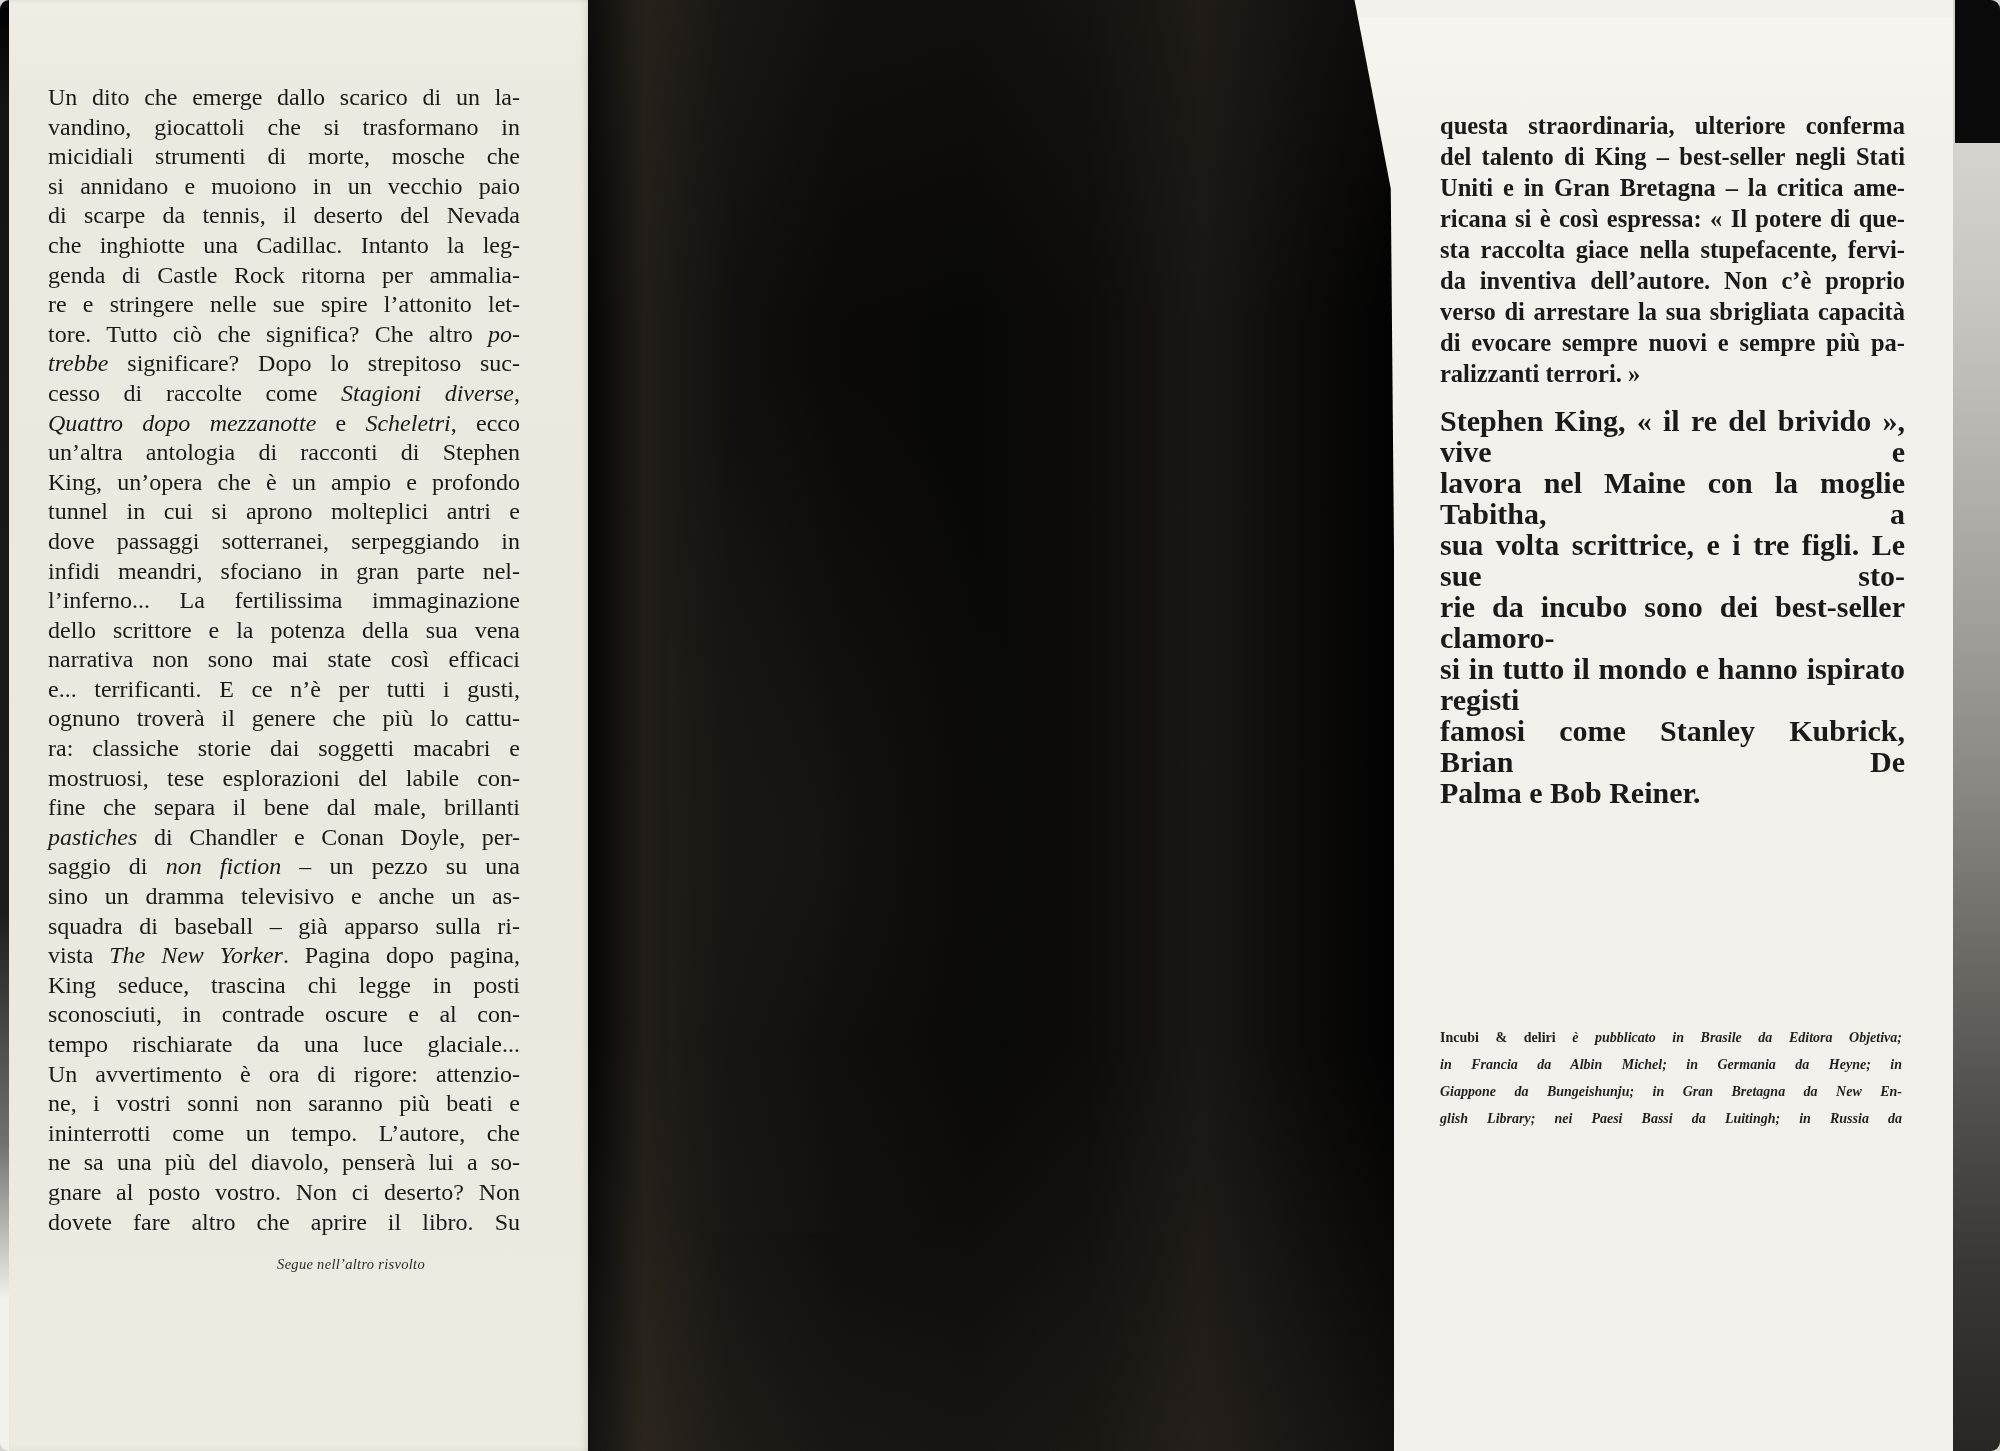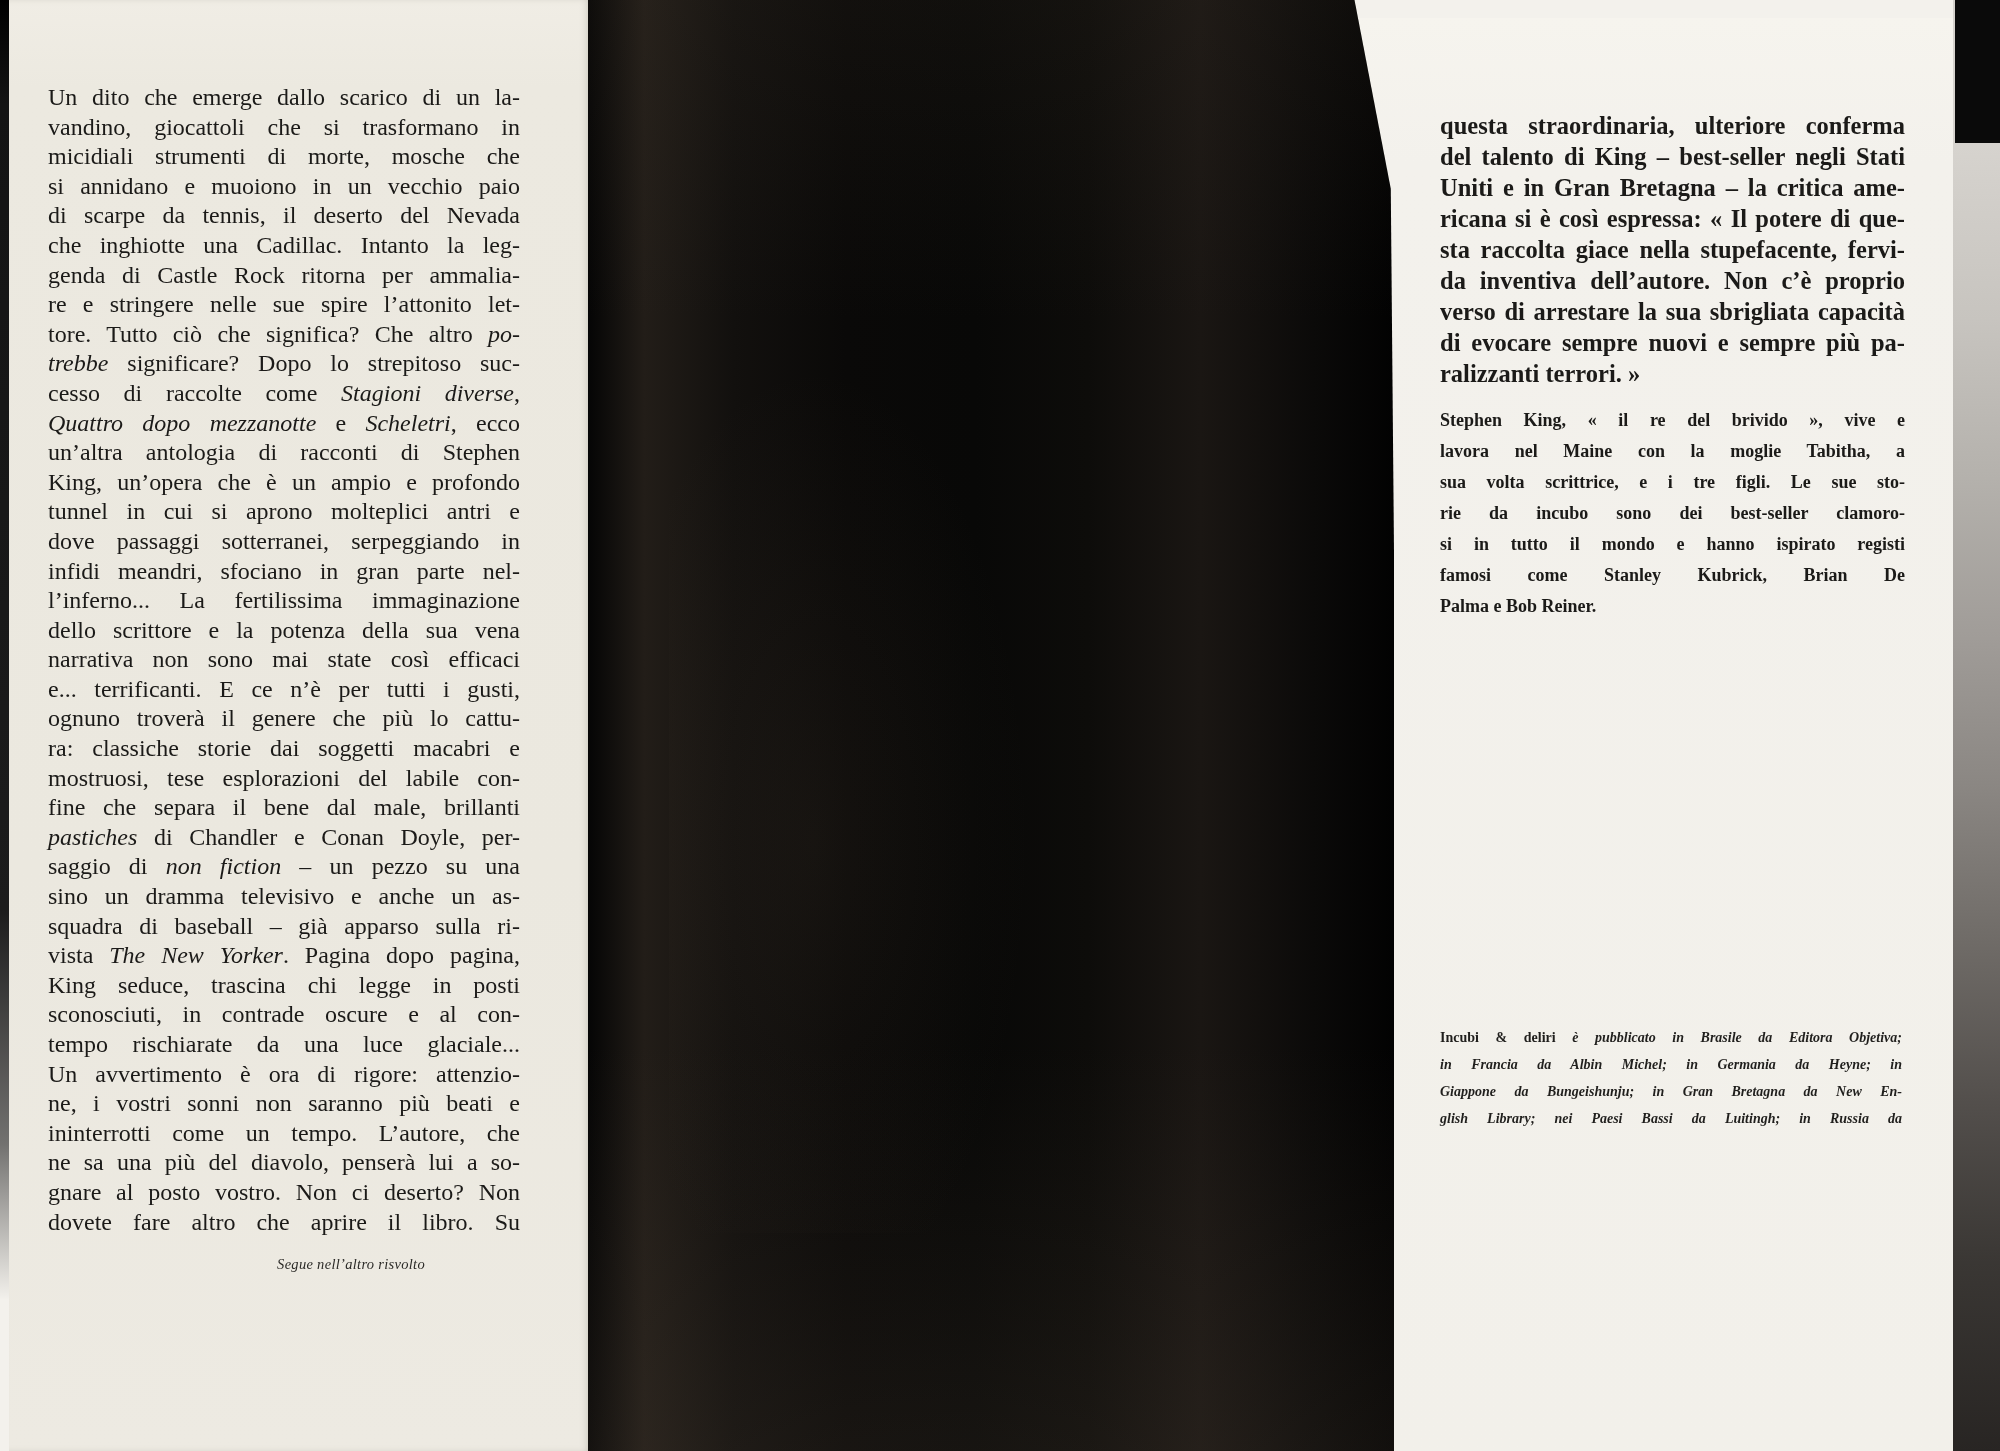--- a/index.html
+++ b/index.html
@@ -1,19 +1,20 @@
 <!DOCTYPE html>
 <html><head>
 <meta charset="utf-8">
 <style>
   html, body { margin:0; padding:0; background:#d8d5cf; }
   .canvas {
     position:relative; width:2000px; height:1451px; overflow:hidden;
     background:#f3f1ec;
     font-family:"Liberation Serif","DejaVu Serif",serif;
+    border-radius:9px;
   }
   
   .left-edge {
     position:absolute; left:0; top:0; width:9px; height:1300px;
     background:linear-gradient(180deg,#000 0%,#141414 8%,#1c1c1c 70%,rgba(28,28,28,0.6) 88%,rgba(28,28,28,0) 100%);
   }
   .left-flap {
     position:absolute; left:9px; top:0; width:581px; height:1451px;
     background:linear-gradient(180deg,#f0ede5 0%,#ece9e0 6%,#ebe8df 60%,#edeae2 100%);
     box-shadow:inset -5px 0 8px -4px rgba(90,85,70,0.35);
@@ -37,21 +38,21 @@
     position:absolute; left:10%; top:25%; width:45%; height:60%;
     background:radial-gradient(ellipse at 40% 55%, rgba(120,100,80,0.10) 0%, rgba(0,0,0,0) 70%);
   }
   .right-flap {
     position:absolute; left:1352px; top:18px; width:601px; height:1451px; z-index:1;
     background:linear-gradient(180deg,#f6f4ee 0%,#f3f1ec 10%,#f2f0ea 100%);
     font-weight:bold;
   }
   .right-para { position:absolute; color:#1b1a18; }
   .para1 { left:88px; top:92px;  width:465px; font-size:24.5px; line-height:31px; }
-  .para2 { left:88px; top:387px; width:465px; font-size:18px; line-height:31px; }
+  .para2 { left:88px; top:387px; width:465px; font-size:30px; line-height:31px; }
   .pubnote { left:88px; top:1006px; width:462px; font-size:14px; line-height:27px; color:#201f1d; }
   .right-strip {
     position:absolute; left:1953px; top:0; width:47px; height:1451px;
     background:linear-gradient(180deg,
       #d6d3ce 10%, #c7c4bf 22%, #b4b1ac 33%, #a09c98 44%,
       #8b8783 54%, #6f6b67 65%, #534f4c 76%, #3a3734 87%, #282523 100%);
   }
   .corner-block {
     position:absolute; left:2px; top:0; width:45px; height:143px; background:#0a0a0a;
   }

